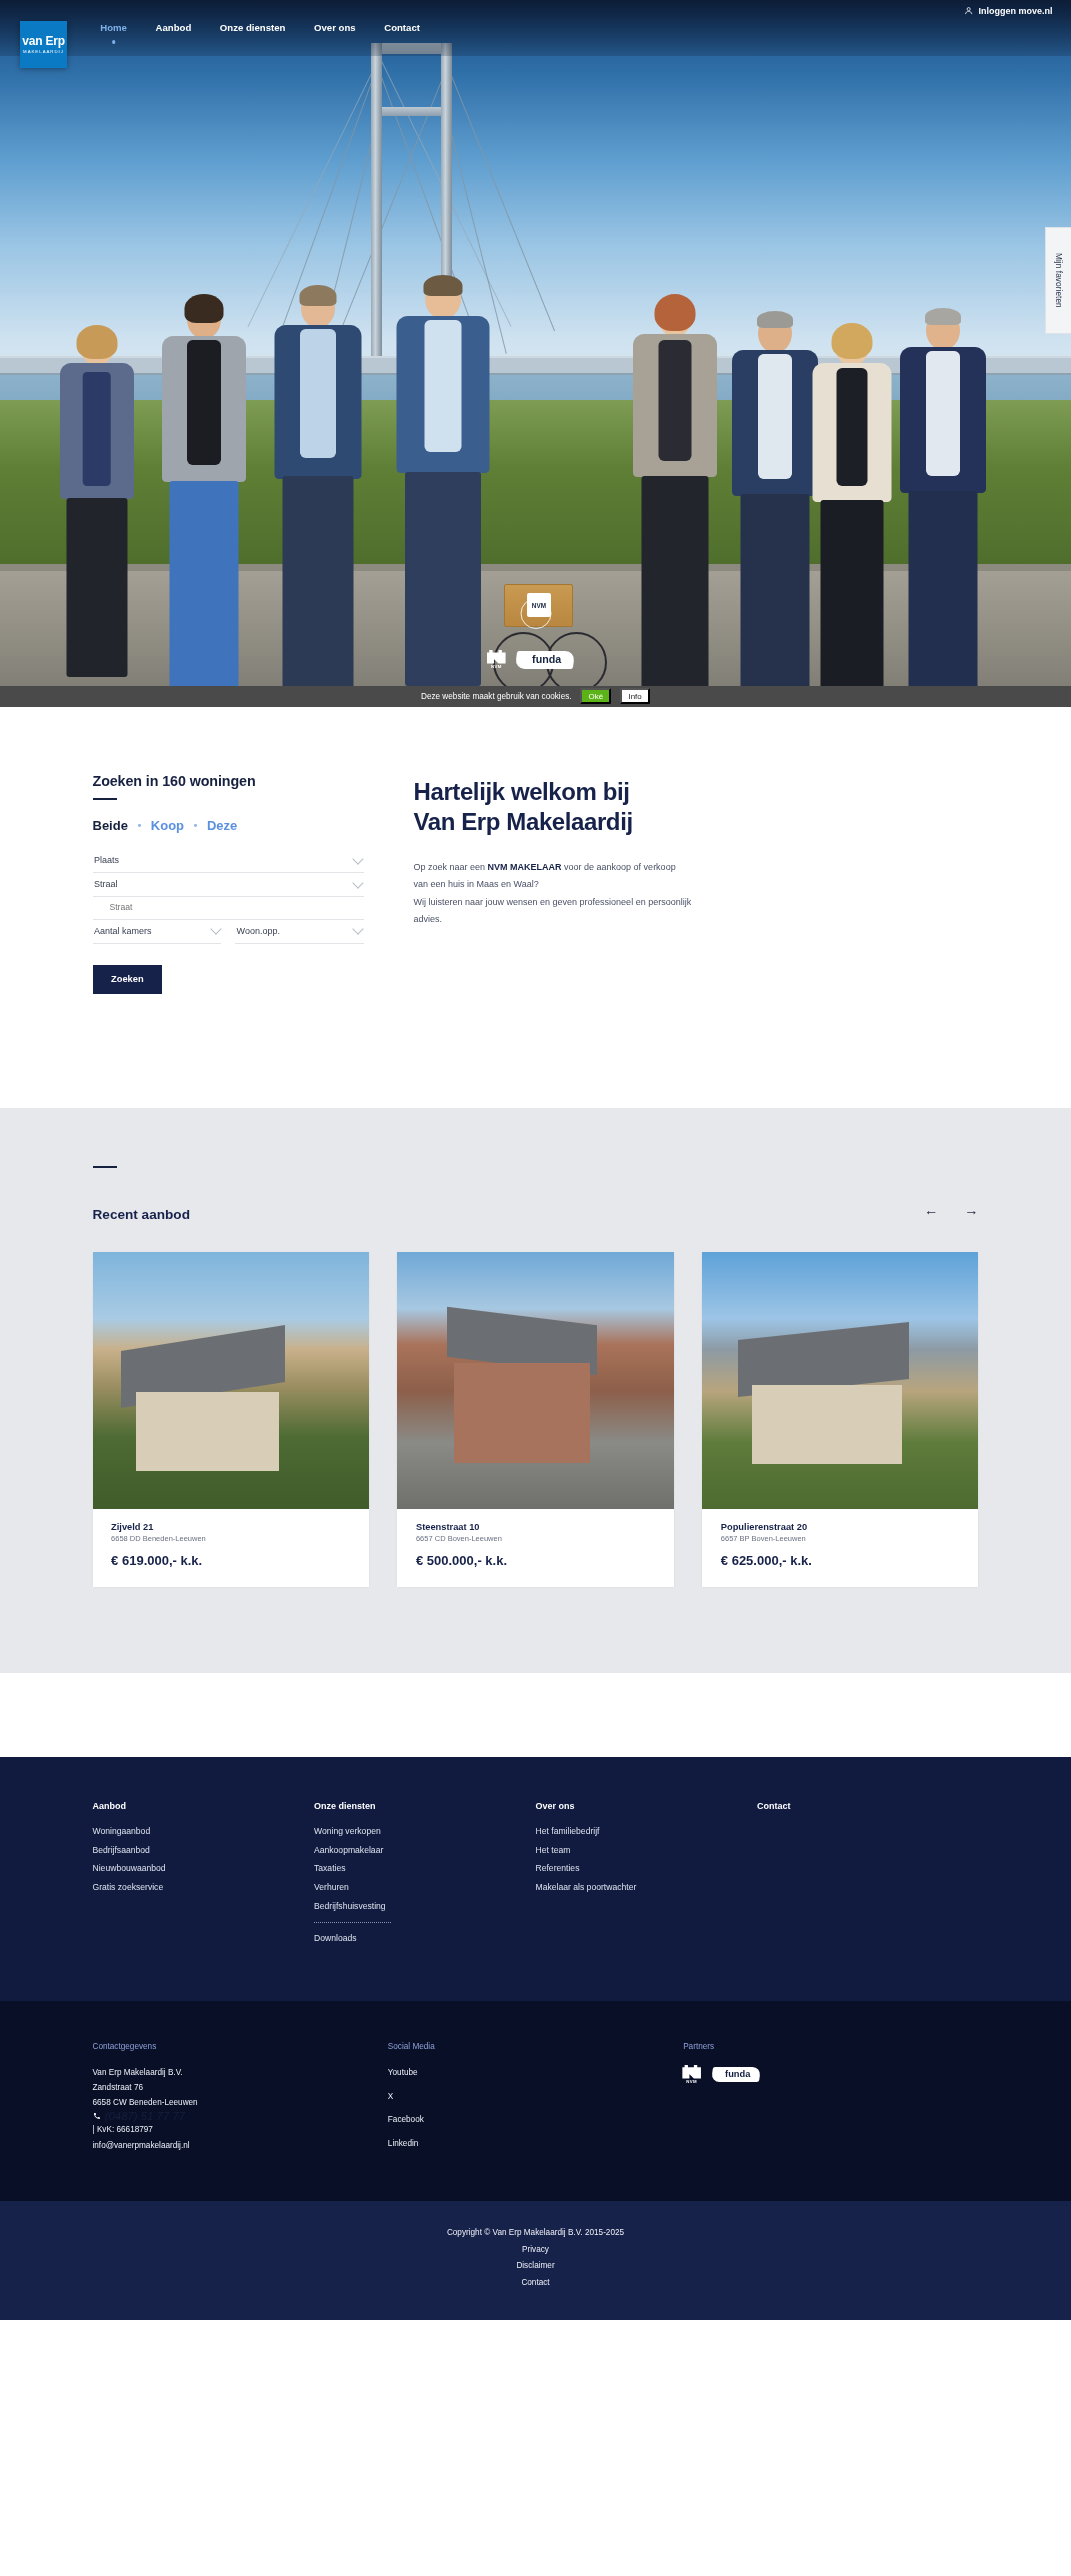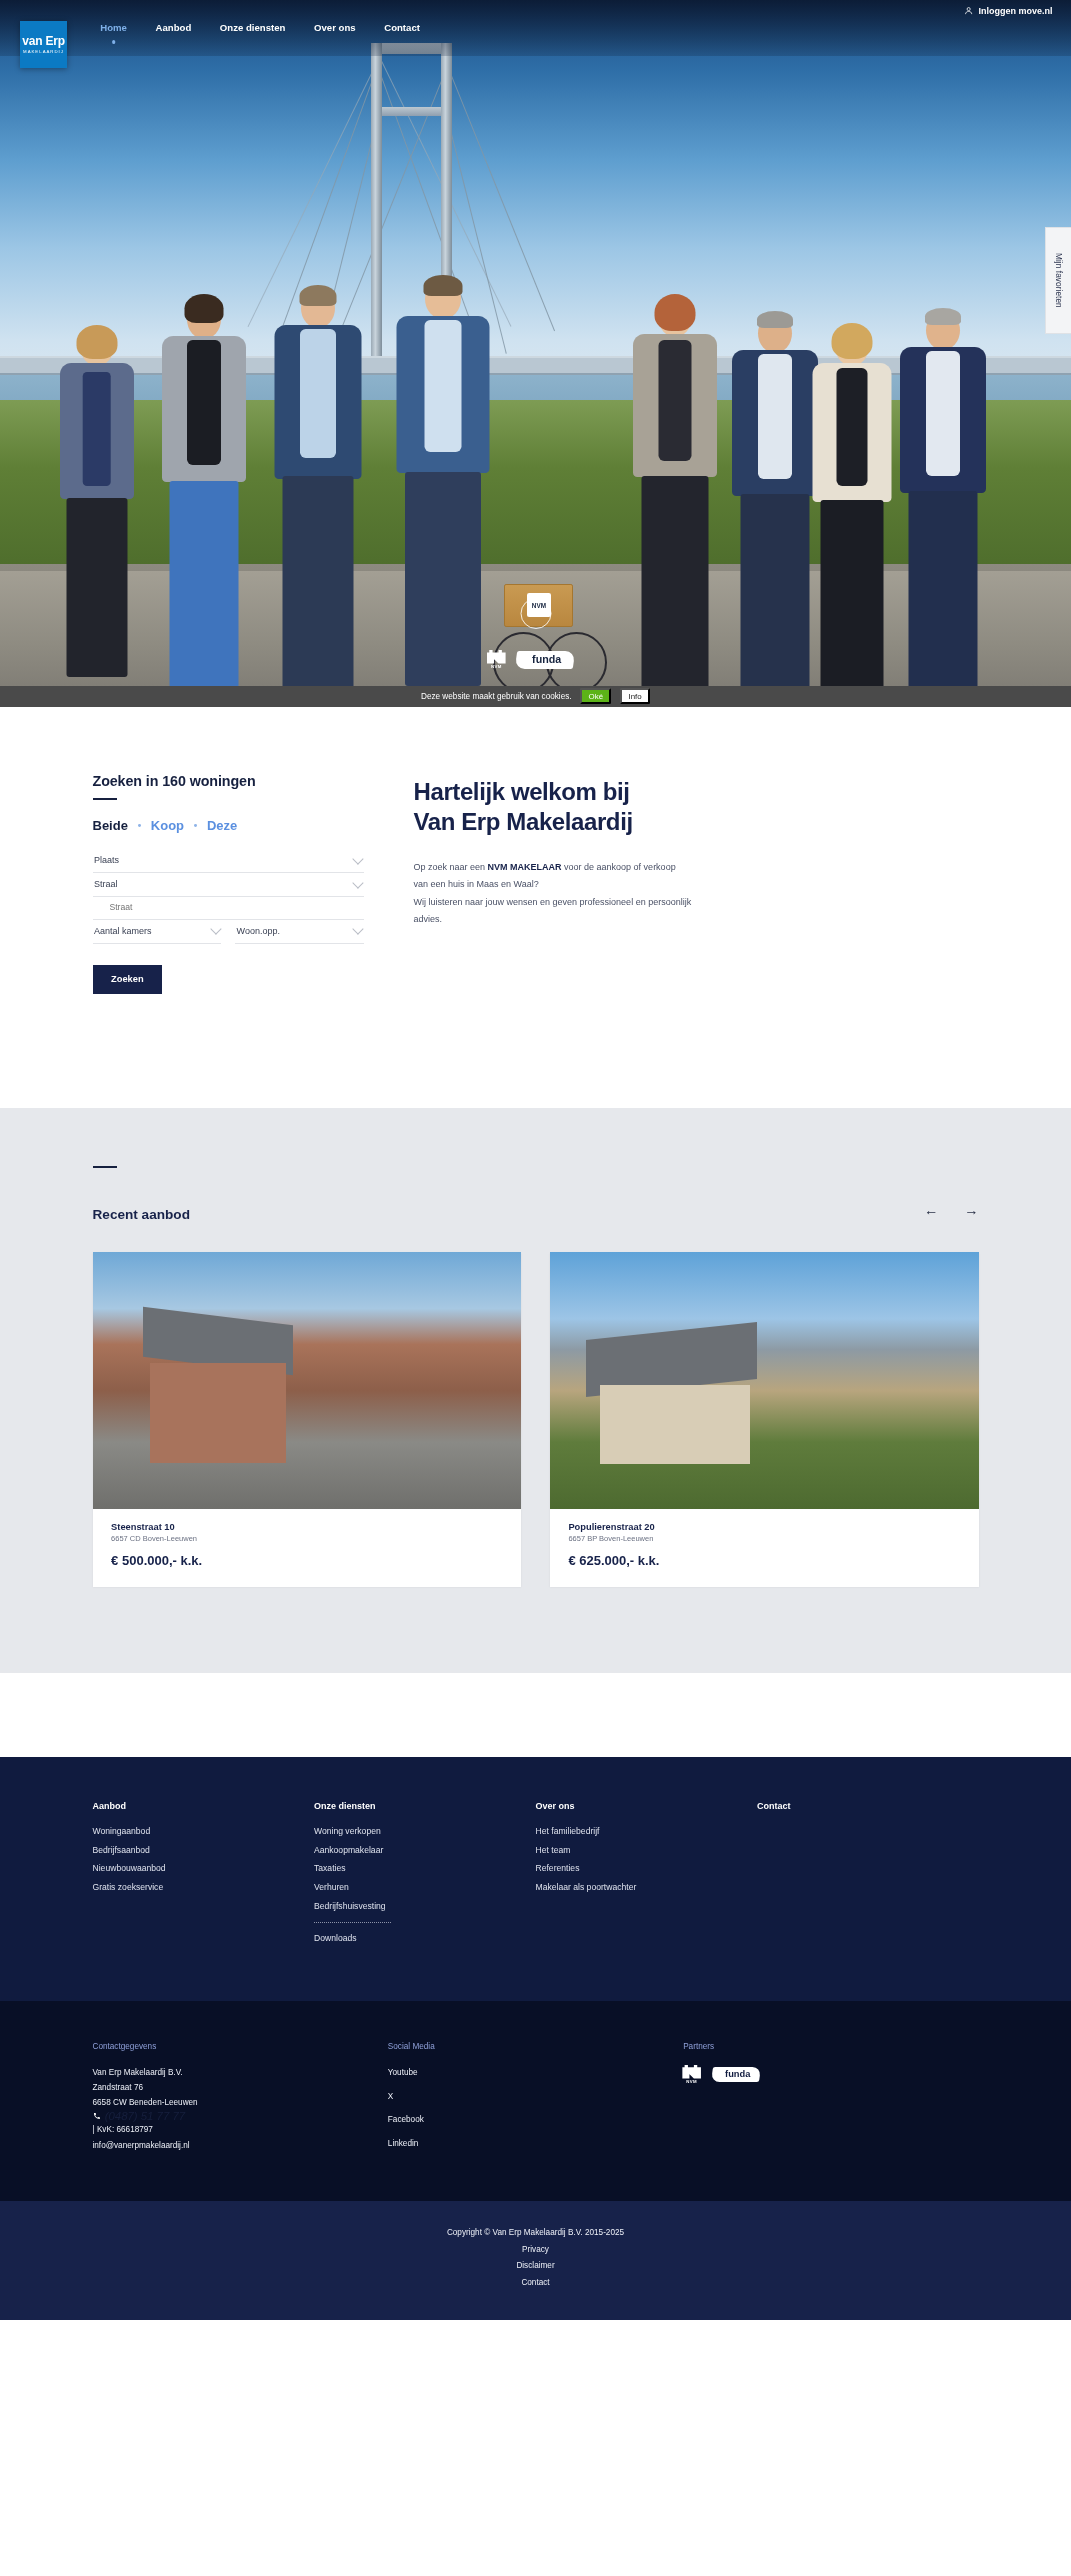--- a/index.html
+++ b/index.html
@@ -447,20 +447,31 @@
       <div class="rule"></div>
       <div class="recent-head">
         <h2>Recent aanbod</h2>
         <div class="arrows">
           <span>←</span>
           <span>→</span>
         </div>
       </div>
 
       <div class="cards">
+        <div class="card">
+          <div class="card-img c1">
+            <div class="roof" style="left:28.6px;top:86px;width:164px;height:57px;transform:skewY(-9deg);"></div>
+            <div class="wallp" style="left:43px;top:140px;width:143px;height:79px;"></div>
+          </div>
+          <div class="card-body">
+            <div class="addr">Zijveld 21</div>
+            <div class="zip">6658 DD Beneden-Leeuwen</div>
+            <div class="price">€ 619.000,- k.k.</div>
+          </div>
+        </div>
 
         <div class="card">
           <div class="card-img c2">
             <div class="roof" style="left:50px;top:64px;width:150px;height:50px;transform:skewY(7deg);"></div>
             <div class="wallp" style="left:57px;top:111px;width:136px;height:100px;background:#a8735c;"></div>
           </div>
           <div class="card-body">
             <div class="addr">Steenstraat 10</div>
             <div class="zip">6657 CD Boven-Leeuwen</div>
             <div class="price">€ 500.000,- k.k.</div>

